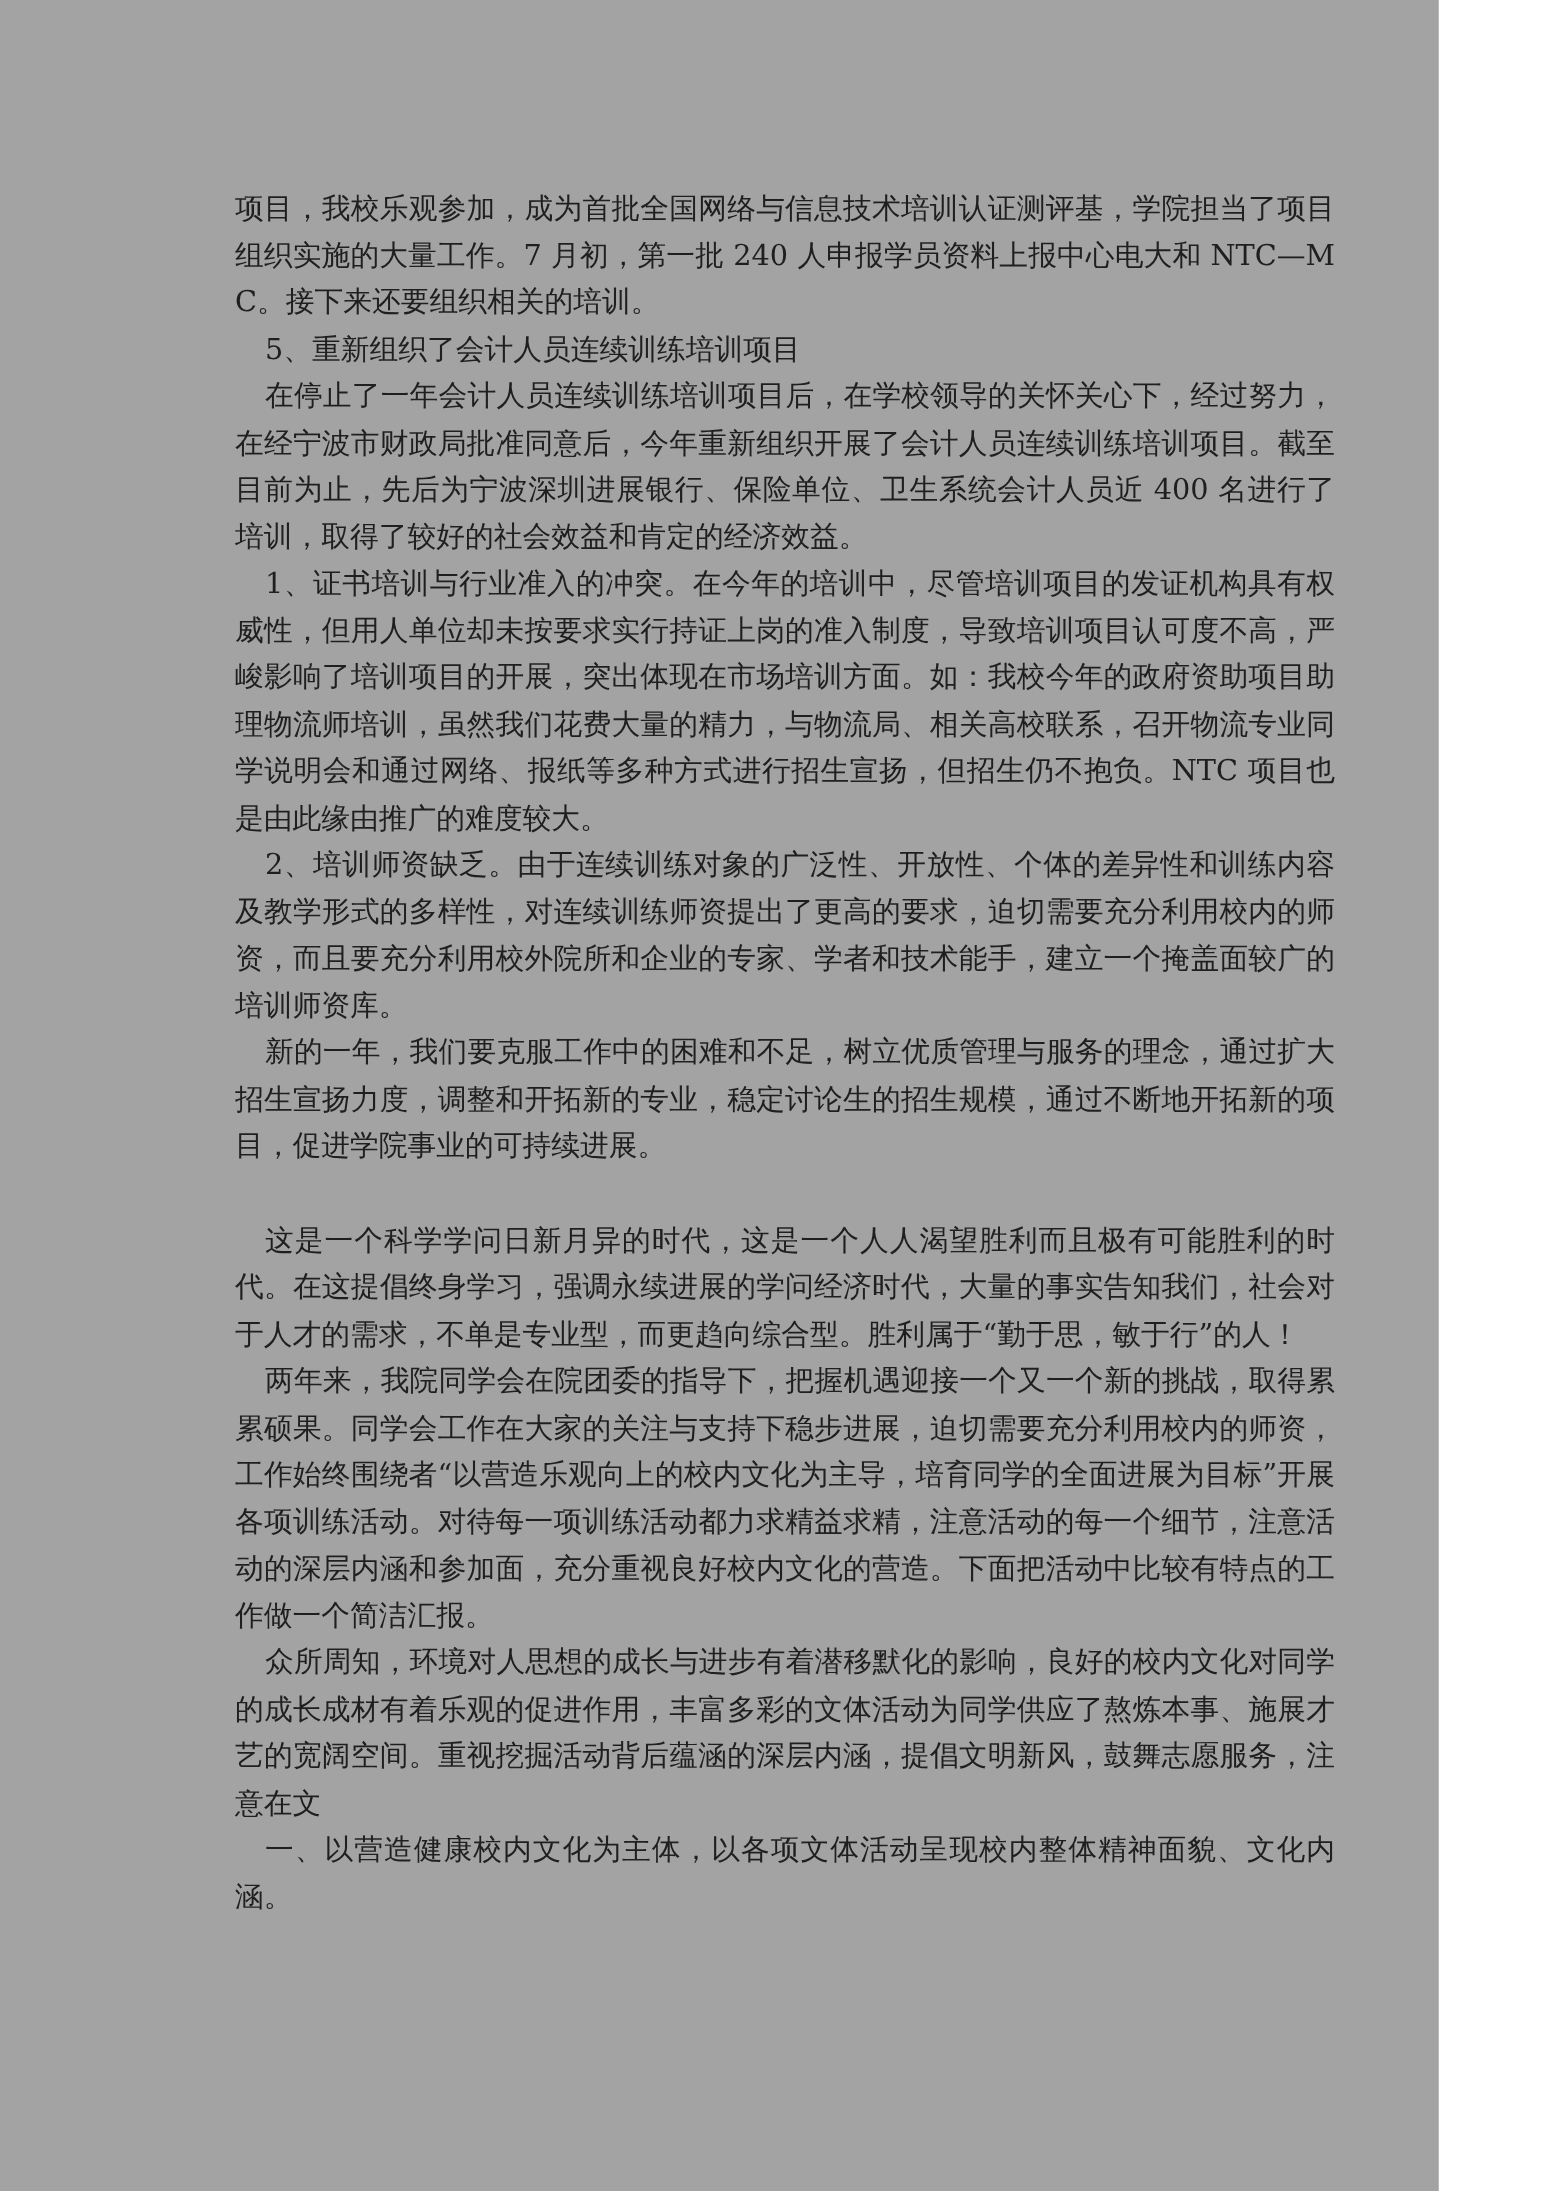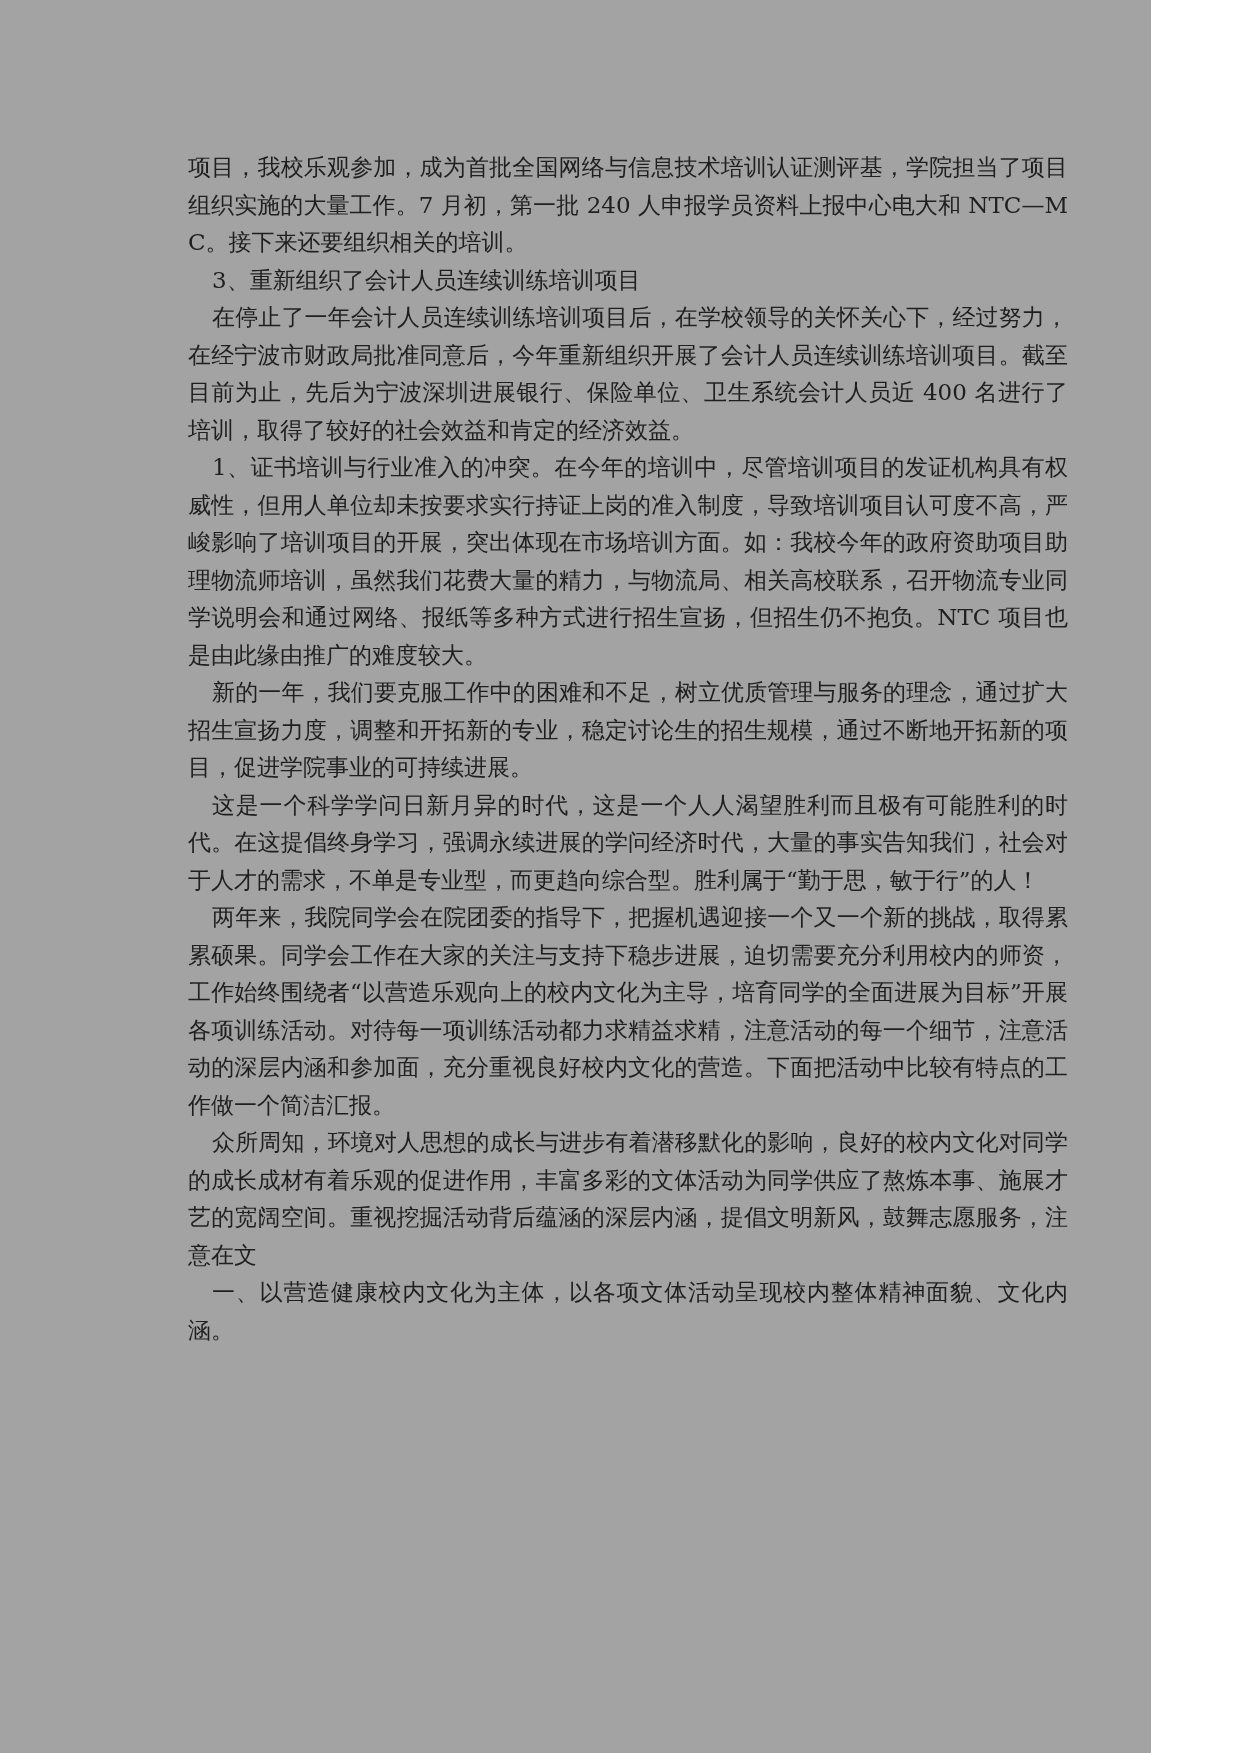--- a/index.html
+++ b/index.html
@@ -20,30 +20,31 @@
     font-size: 23px;
     line-height: 37.5px;
     text-align: justify;
   }
   .para {
     margin: 0;
     padding: 0;
     word-break: break-all;
   }
   .indent { text-indent: 24px; }
-  .gap-before { }
+  .gap-before { margin-top: 38px; }
 </style>
 </head>
 <body>
 
 <div class="page">
   <div class="content">
     <p class="para">项目，我校乐观参加，成为首批全国网络与信息技术培训认证测评基，学院担当了项目组织实施的大量工作。7 月初，第一批 240 人申报学员资料上报中心电大和 NTC—MC。接下来还要组织相关的培训。</p>
-    <p class="para indent">3、重新组织了会计人员连续训练培训项目</p>
+    <p class="para indent">5、重新组织了会计人员连续训练培训项目</p>
     <p class="para indent">在停止了一年会计人员连续训练培训项目后，在学校领导的关怀关心下，经过努力，在经宁波市财政局批准同意后，今年重新组织开展了会计人员连续训练培训项目。截至目前为止，先后为宁波深圳进展银行、保险单位、卫生系统会计人员近 400 名进行了培训，取得了较好的社会效益和肯定的经济效益。</p>
     <p class="para indent">1、证书培训与行业准入的冲突。在今年的培训中，尽管培训项目的发证机构具有权威性，但用人单位却未按要求实行持证上岗的准入制度，导致培训项目认可度不高，严峻影响了培训项目的开展，突出体现在市场培训方面。如：我校今年的政府资助项目助理物流师培训，虽然我们花费大量的精力，与物流局、相关高校联系，召开物流专业同学说明会和通过网络、报纸等多种方式进行招生宣扬，但招生仍不抱负。NTC 项目也是由此缘由推广的难度较大。</p>
+    <p class="para indent">2、培训师资缺乏。由于连续训练对象的广泛性、开放性、个体的差异性和训练内容及教学形式的多样性，对连续训练师资提出了更高的要求，迫切需要充分利用校内的师资，而且要充分利用校外院所和企业的专家、学者和技术能手，建立一个掩盖面较广的培训师资库。</p>
     <p class="para indent">新的一年，我们要克服工作中的困难和不足，树立优质管理与服务的理念，通过扩大招生宣扬力度，调整和开拓新的专业，稳定讨论生的招生规模，通过不断地开拓新的项目，促进学院事业的可持续进展。</p>
     <p class="para indent gap-before">这是一个科学学问日新月异的时代，这是一个人人渴望胜利而且极有可能胜利的时代。在这提倡终身学习，强调永续进展的学问经济时代，大量的事实告知我们，社会对于人才的需求，不单是专业型，而更趋向综合型。胜利属于“勤于思，敏于行”的人！</p>
     <p class="para indent">两年来，我院同学会在院团委的指导下，把握机遇迎接一个又一个新的挑战，取得累累硕果。同学会工作在大家的关注与支持下稳步进展，迫切需要充分利用校内的师资，工作始终围绕者“以营造乐观向上的校内文化为主导，培育同学的全面进展为目标”开展各项训练活动。对待每一项训练活动都力求精益求精，注意活动的每一个细节，注意活动的深层内涵和参加面，充分重视良好校内文化的营造。下面把活动中比较有特点的工作做一个简洁汇报。</p>
     <p class="para indent">众所周知，环境对人思想的成长与进步有着潜移默化的影响，良好的校内文化对同学的成长成材有着乐观的促进作用，丰富多彩的文体活动为同学供应了熬炼本事、施展才艺的宽阔空间。重视挖掘活动背后蕴涵的深层内涵，提倡文明新风，鼓舞志愿服务，注意在文</p>
     <p class="para indent">一、以营造健康校内文化为主体，以各项文体活动呈现校内整体精神面貌、文化内涵。</p>
   </div>
 </div>
 
 </body></html>

